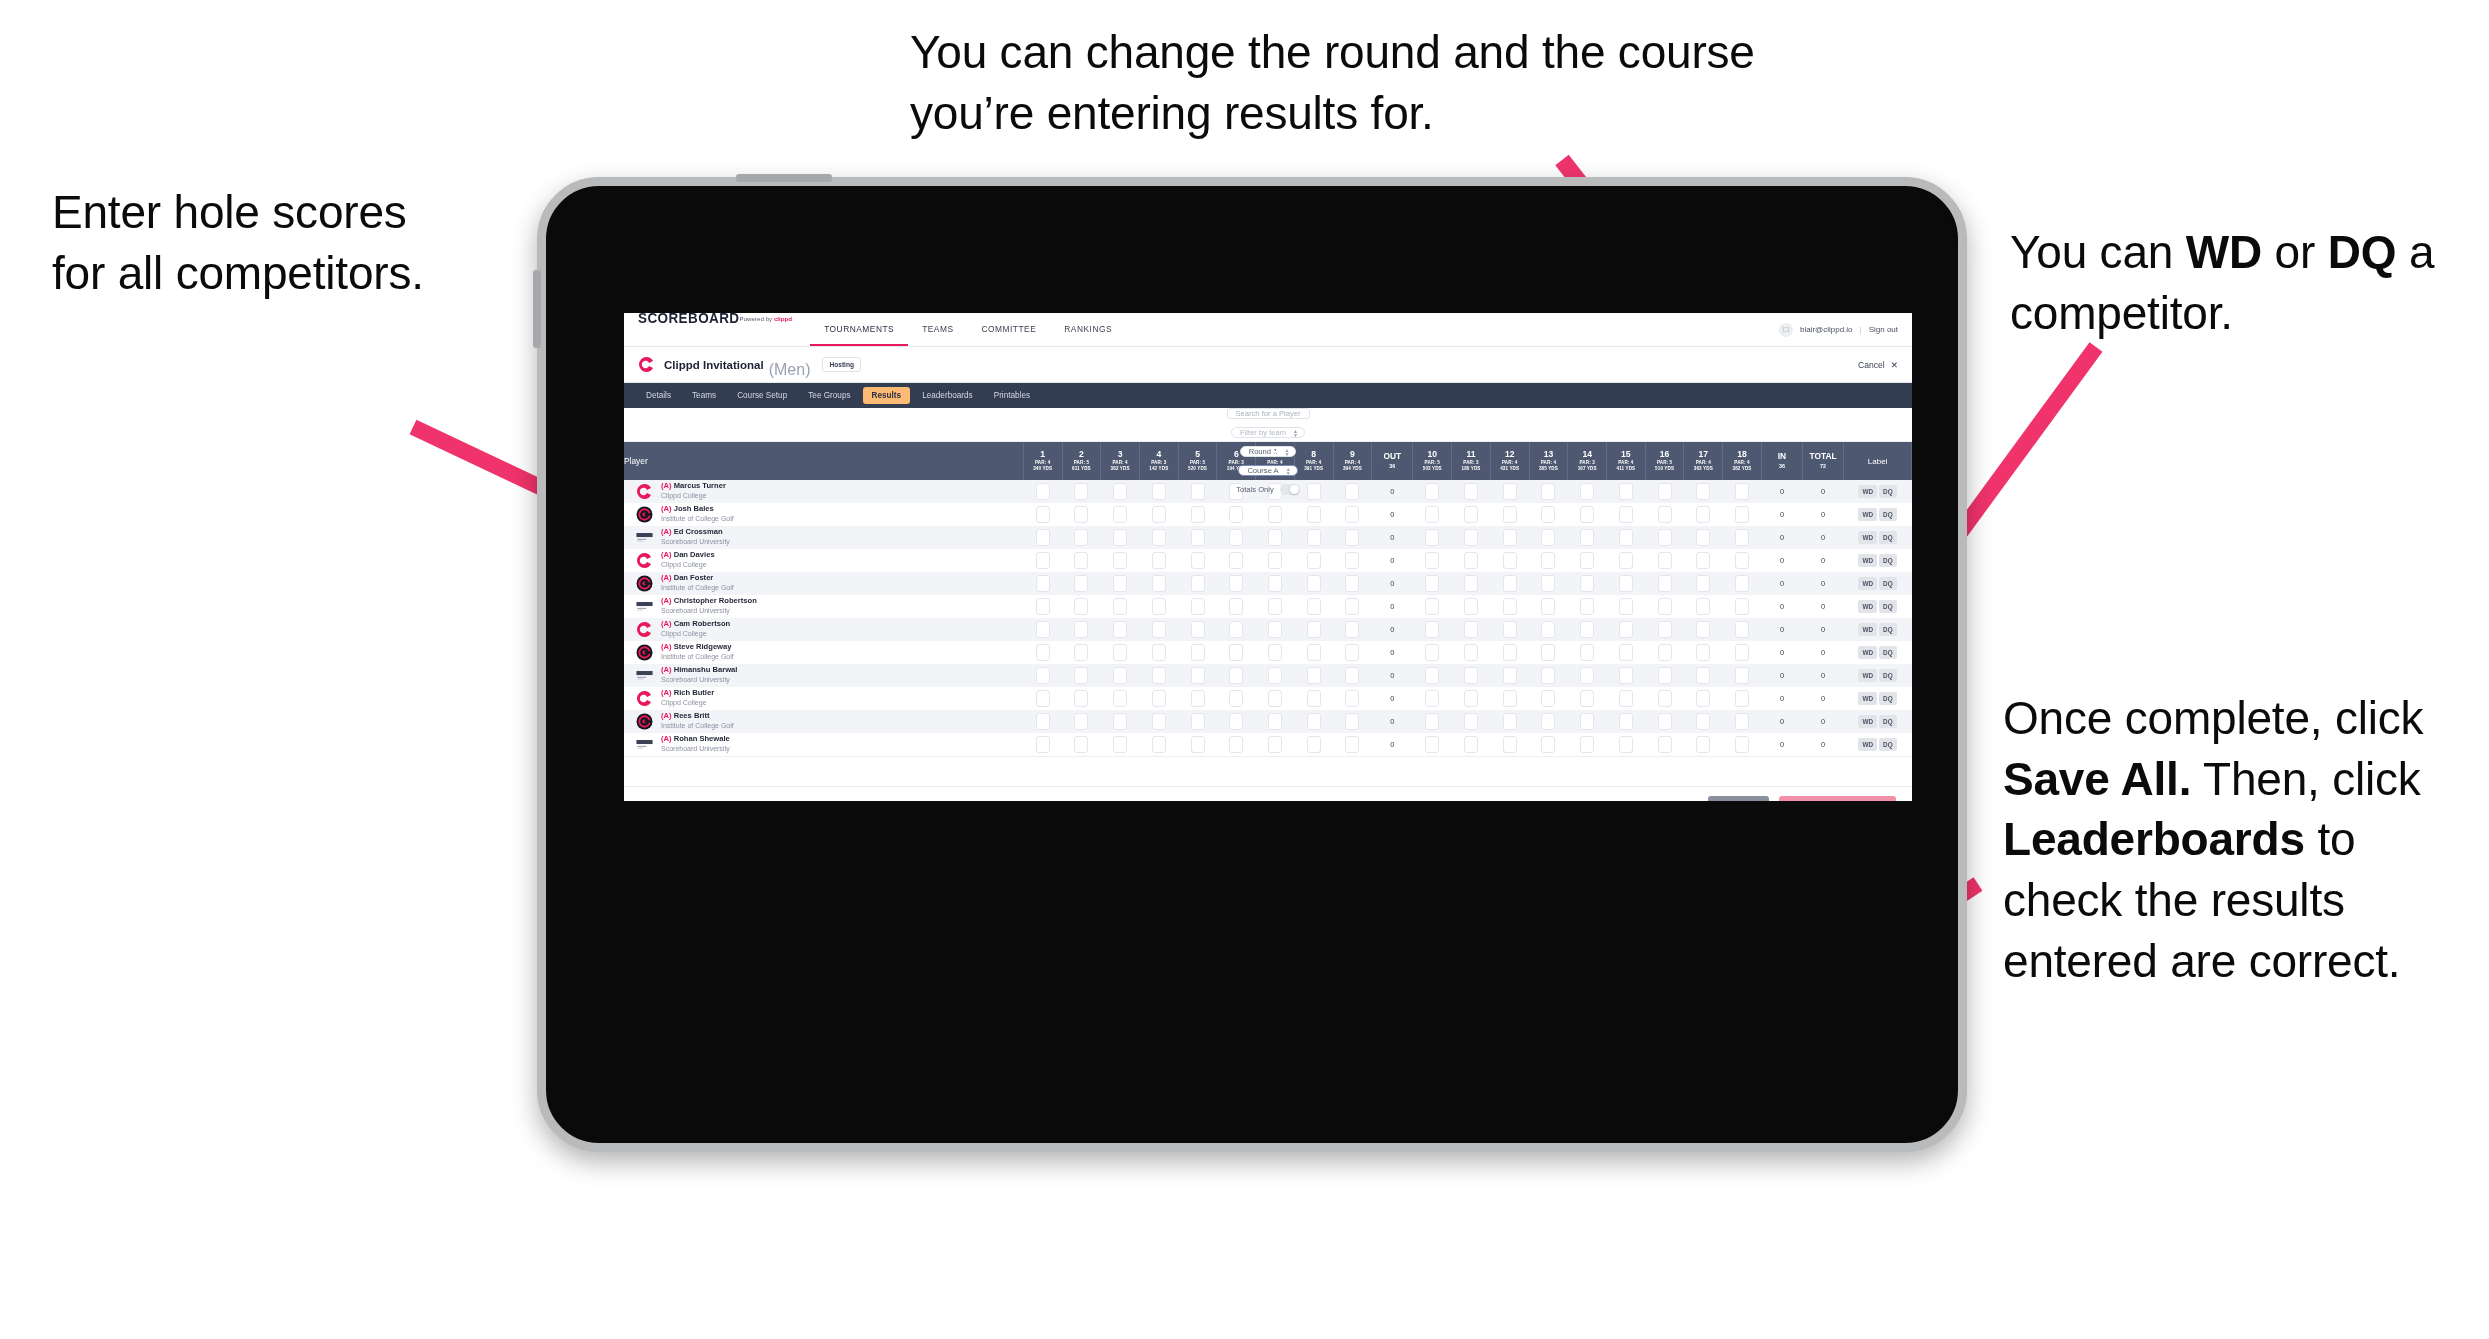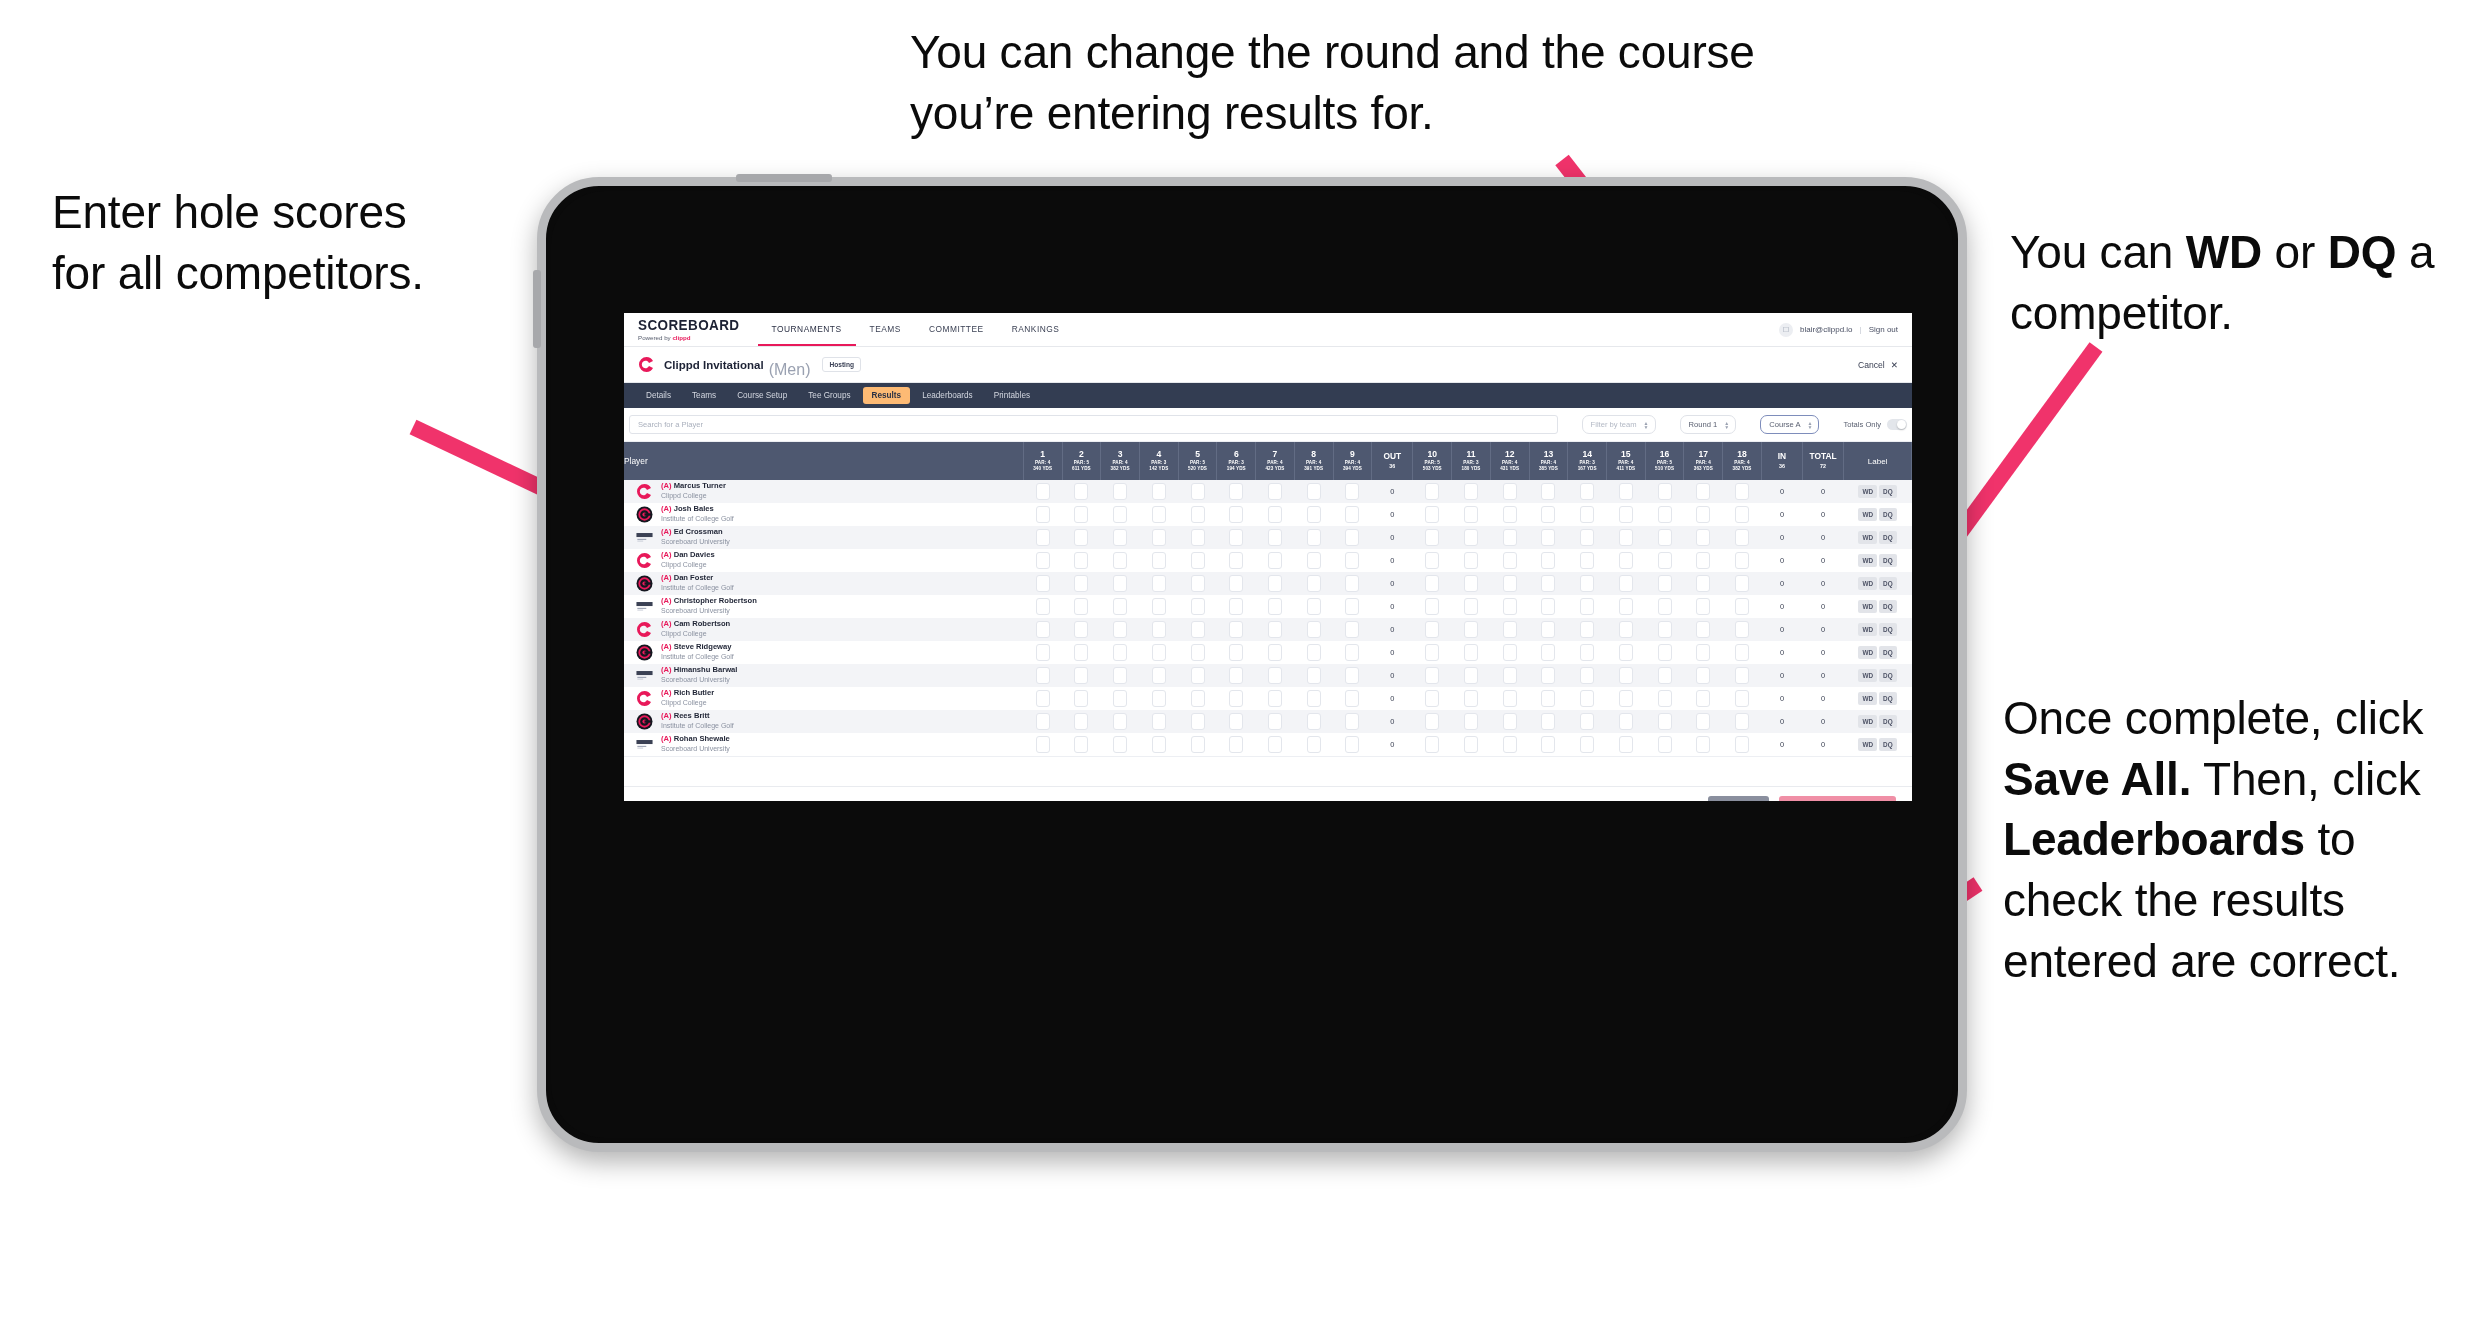--- a/index.html
+++ b/index.html
@@ -64,21 +64,21 @@
     font-size: 10px;
     color: #2e3344;
   }
 
   
   #topnav {
     height: 34px; background: #ffffff;
     border-bottom: 1px solid #e6e8ec;
     display: flex; align-items: stretch; padding-left: 14px;
   }
-  #logo-block { display:flex; flex-direction:column; justify-content:center; padding-right: 18px; }
+  #logo-block { display:flex; flex-direction:row; justify-content:center; padding-right: 18px; }
   #logo-word {
     font-family: "Liberation Sans", sans-serif;
     font-weight: 700; font-size: 13.5px; letter-spacing: 0.4px;
     color: #1c2133; line-height: 1;
     transform: scaleY(1.12); transform-origin: left center;
   }
   #logo-sub { font-size: 6.2px; color: #555b6b; margin-top: 3px; line-height:1; }
   #logo-sub .brand { color: #e8195a; font-weight: 700; }
   .topnav-item {
     display: flex; align-items: center; padding: 0 14px;
@@ -123,21 +123,21 @@
     padding: 0 13px; gap: 3px;
   }
   .subtab {
     font-size: 8.2px; color: #d4d8e1; padding: 4px 9px; border-radius: 3px; cursor:pointer;
   }
   .subtab.active { background: #fdba74; color: #2a3044; font-weight: 600; }
 
   
   #filters {
     height: 34px; background:#fff; display:flex; align-items:center;
-    padding: 0 5px; gap: 24px; border-bottom: 1px solid #eceef2;
+    padding: 0 12px; gap: 8px; border-bottom: 1px solid #eceef2; flex-direction: column;
   }
   #search-input {
     flex: 1; height: 19px; border: 1px solid #e0e3e9; border-radius: 3px;
     background:#fff; font-size: 7.6px; color: #aab0bd; padding: 0 8px;
     display:flex; align-items:center;
   }
   .select-box {
     height: 19px; border: 1px solid #dfe2e8; border-radius: 7px; background:#fff;
     font-size: 7.6px; color: #5a6071; padding: 0 6px 0 8px;
     display:flex; align-items:center; gap: 7px; cursor:pointer; white-space:nowrap;

